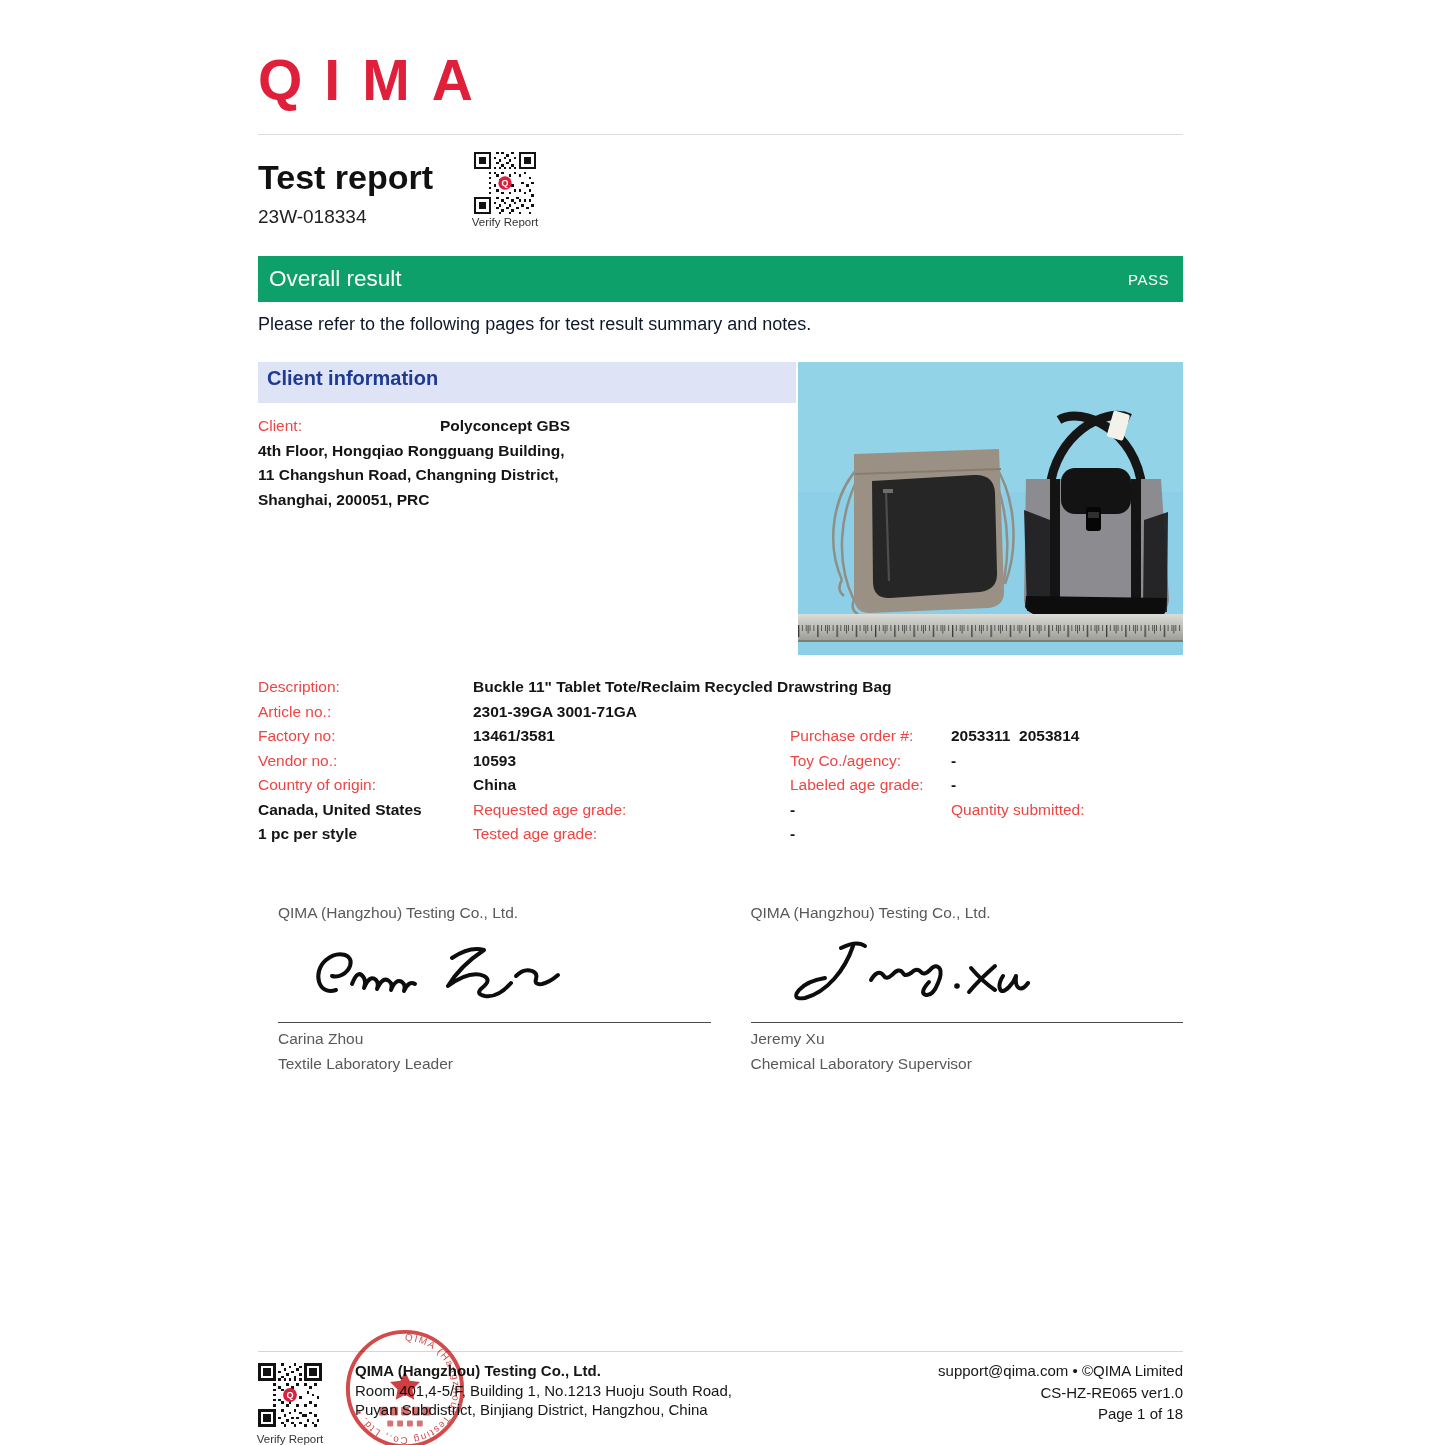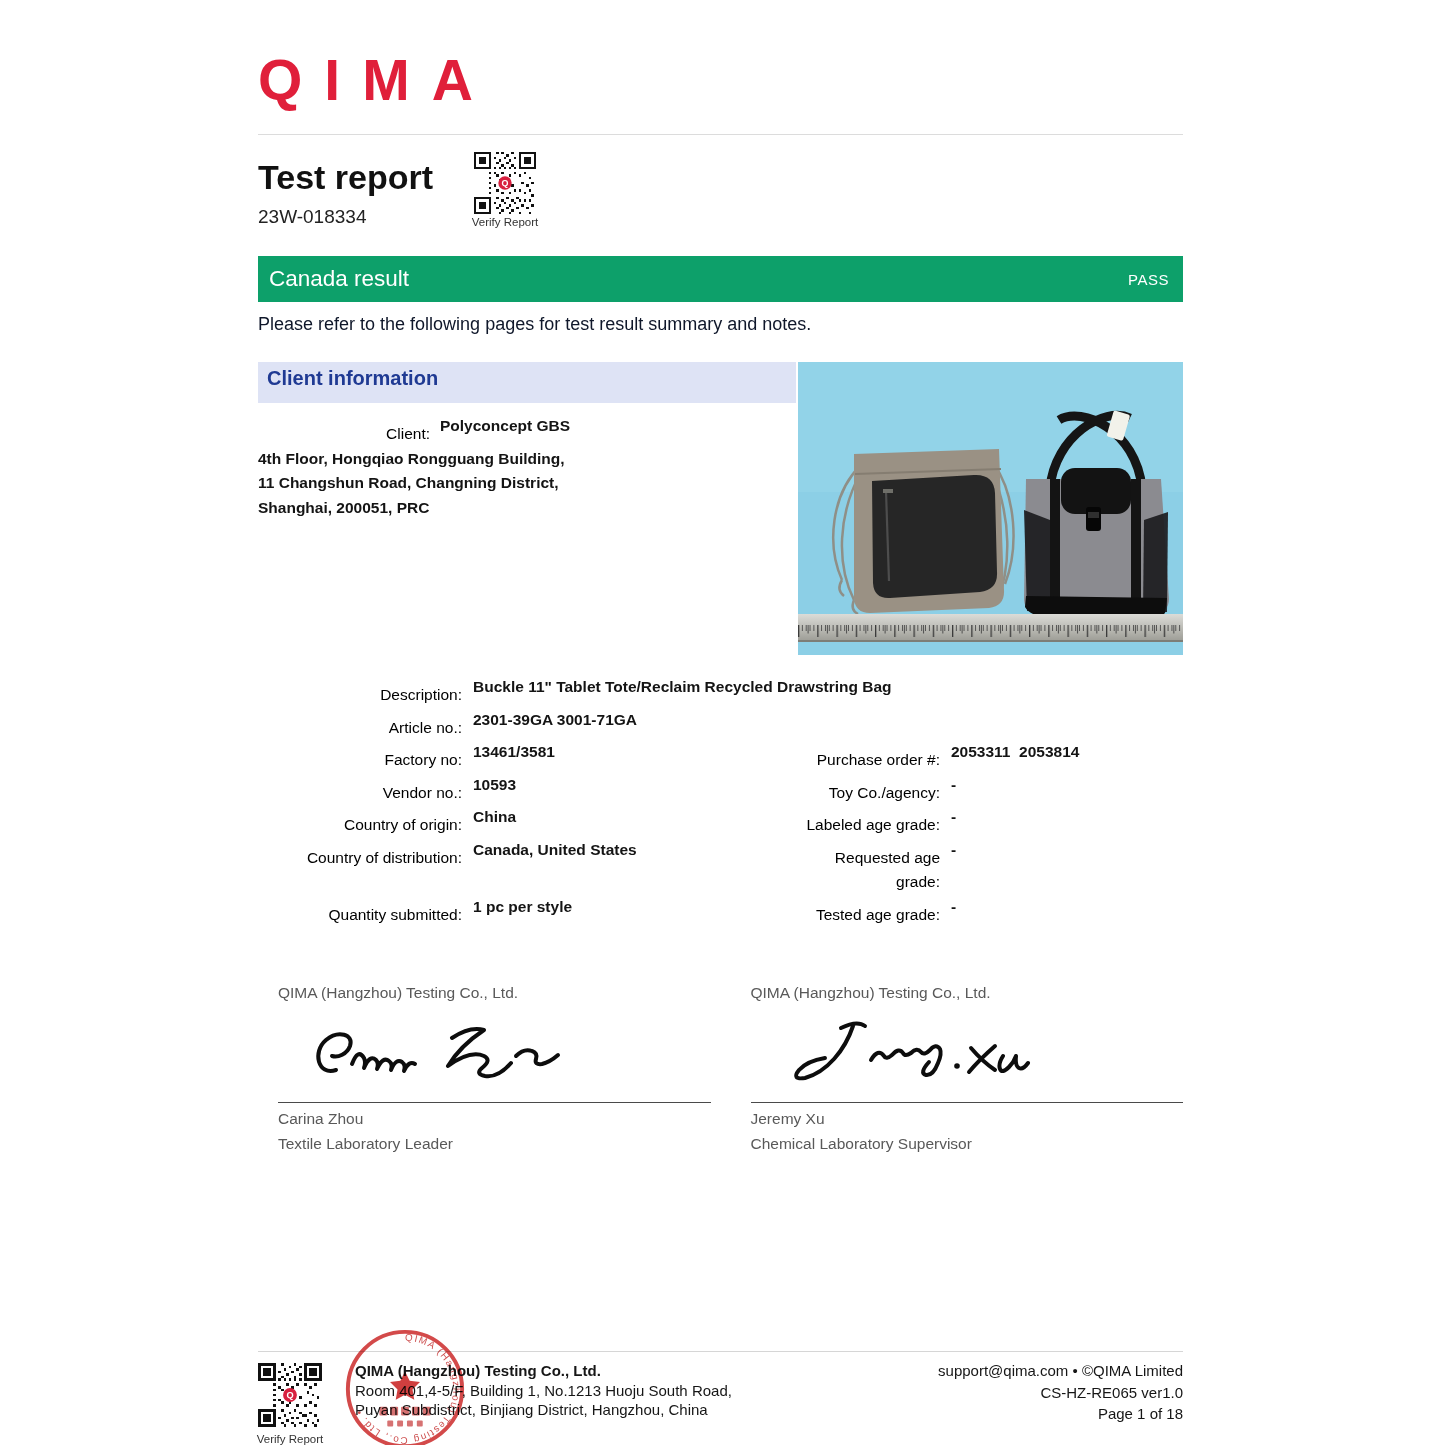--- a/index.html
+++ b/index.html
@@ -27,21 +27,21 @@
   .note { margin-top:12px; font-size:18px; color:#0f172a; }
 
   
   .sec-header { background:#dee3f5; color:#1f3a93; font-size:20px; font-weight:600; padding:3px 9px 12px; line-height:26px; }
 
   
   .client-section { display:flex; margin-top:27px; }
   .client-left { width:538px; }
   .client-grid { display:grid; grid-template-columns:172px 1fr; column-gap:10px; margin-top:11px;
                  font-size:15.5px; line-height:24.5px; }
-  .lbl { color:#000000; text-align:right;margin-top:8px; }
+  .lbl { color:#ef4444; text-align:left; }
   .val { color:#141414; font-weight:600; white-space:pre; }
 
   .photo { width:385px; height:293px; margin-left:2px; flex:none; }
   .photo svg { display:block; }
 
   
   .sample-section { margin-top:20px; }
   .general-section { margin-top:19px; }
   .info-grid { display:grid; grid-template-columns:204px 306px 150px 1fr; column-gap:11px; margin-top:7px;
                font-size:15.5px; line-height:24.5px; }
@@ -166,21 +166,21 @@
               <rect x="22" y="24" width="1" height="1"></rect>
           </g>
           <circle cx="12.5" cy="12.5" r="2.7" fill="#d8203f"></circle>
           <text x="12.5" y="13.8" font-size="3.6" font-weight="bold" fill="#fff" text-anchor="middle">Q</text>
         </svg>
         <div class="qr-caption">Verify Report</div>
       </div>
     </div>
 
     <div class="overall-bar">
-      <span class="bar-label">Canada result</span>
+      <span class="bar-label">Overall result</span>
       <span class="bar-result">PASS</span>
     </div>
     <div class="note">Please refer to the following pages for test result summary and notes.</div>
 
     <div class="client-section">
       <div class="client-left">
         <div class="sec-header">Client information</div>
         <div class="client-grid">
           <div class="lbl">Client:</div>
           <div class="val">Polyconcept GBS</div>
@@ -269,21 +269,20 @@
           <div class="lbl">Purchase order #:</div>
           <div class="val">2053311  2053814</div>
         <div class="lbl">Vendor no.:</div>
           <div class="val">10593</div>
           <div class="lbl">Toy Co./agency:</div>
           <div class="val">-</div>
         <div class="lbl">Country of origin:</div>
           <div class="val">China</div>
           <div class="lbl">Labeled age grade:</div>
           <div class="val">-</div>
-        <div class="lbl">Country of distribution:</div>
           <div class="val">Canada, United States</div>
           <div class="lbl">Requested age grade:</div>
           <div class="val">-</div>
         <div class="lbl">Quantity submitted:</div>
           <div class="val">1 pc per style</div>
           <div class="lbl">Tested age grade:</div>
           <div class="val">-</div>
       </div>
     </div>
 

